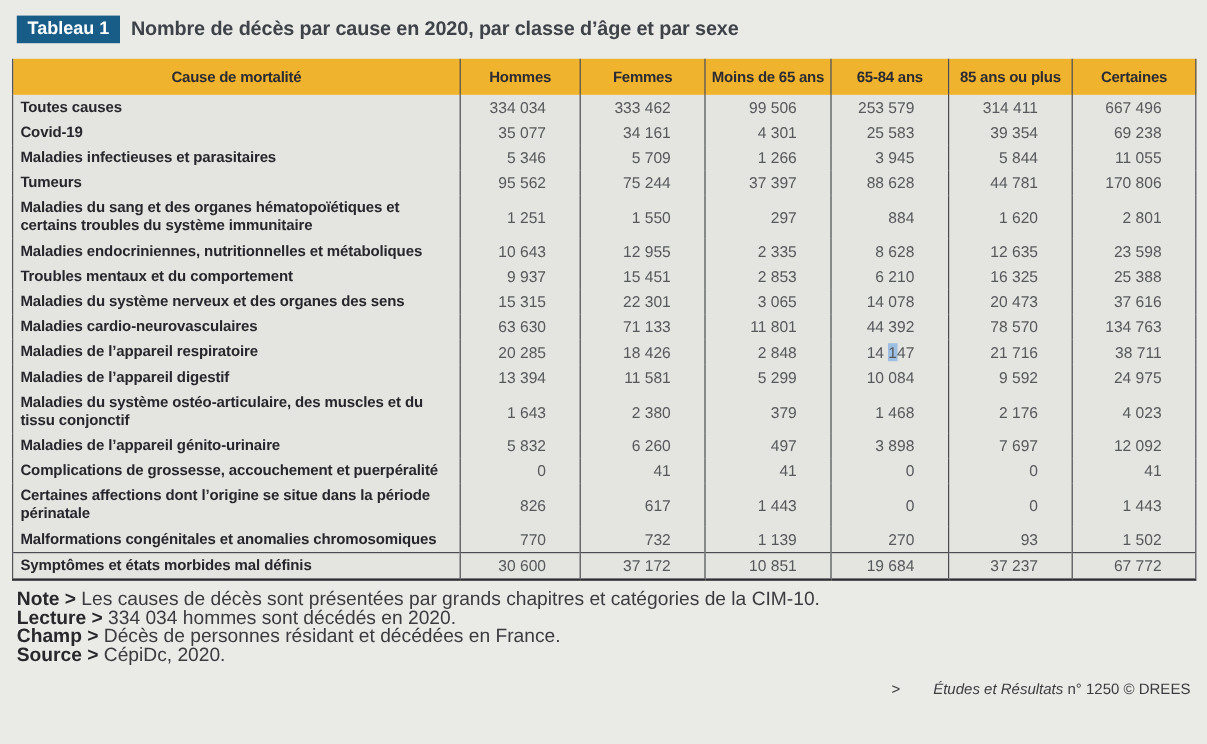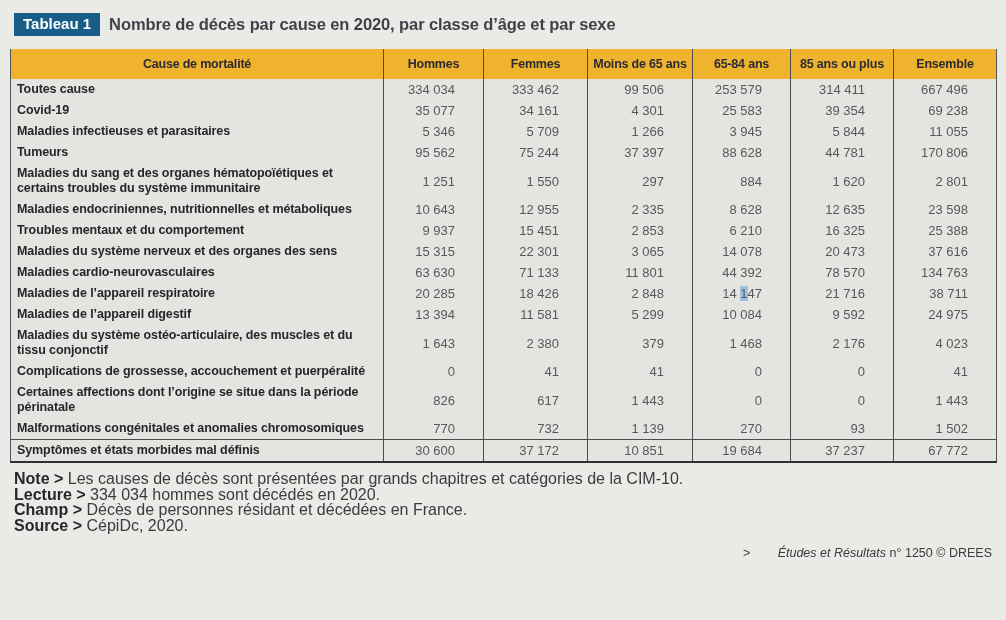--- a/index.html
+++ b/index.html
@@ -89,26 +89,26 @@
         <col style="width:103px">
     </colgroup>
     <thead>
       <tr>
           <th>Cause de mortalité</th>
           <th>Hommes</th>
           <th>Femmes</th>
           <th>Moins de 65 ans</th>
           <th>65-84 ans</th>
           <th>85 ans ou plus</th>
-          <th>Ensemble</th>
+          <th>Certaines</th>
         </tr>
     </thead>
     <tbody>
         <tr>
-          <td class="label-cell">Toutes cause</td>
+          <td class="label-cell">Toutes causes</td>
           <td class="value-cell">334 034</td>
           <td class="value-cell">333 462</td>
           <td class="value-cell">99 506</td>
           <td class="value-cell">253 579</td>
           <td class="value-cell">314 411</td>
           <td class="value-cell">667 496</td>
         </tr>
         <tr>
           <td class="label-cell">Covid-19</td>
           <td class="value-cell">35 077</td>
@@ -202,20 +202,29 @@
         <tr>
           <td class="label-cell">Maladies du système ostéo-articulaire, des muscles et du tissu conjonctif</td>
           <td class="value-cell">1 643</td>
           <td class="value-cell">2 380</td>
           <td class="value-cell">379</td>
           <td class="value-cell">1 468</td>
           <td class="value-cell">2 176</td>
           <td class="value-cell">4 023</td>
         </tr>
         <tr>
+          <td class="label-cell">Maladies de l’appareil génito-urinaire</td>
+          <td class="value-cell">5 832</td>
+          <td class="value-cell">6 260</td>
+          <td class="value-cell">497</td>
+          <td class="value-cell">3 898</td>
+          <td class="value-cell">7 697</td>
+          <td class="value-cell">12 092</td>
+        </tr>
+        <tr>
           <td class="label-cell">Complications de grossesse, accouchement et puerpéralité</td>
           <td class="value-cell">0</td>
           <td class="value-cell">41</td>
           <td class="value-cell">41</td>
           <td class="value-cell">0</td>
           <td class="value-cell">0</td>
           <td class="value-cell">41</td>
         </tr>
         <tr>
           <td class="label-cell">Certaines affections dont l’origine se situe dans la période périnatale</td>

